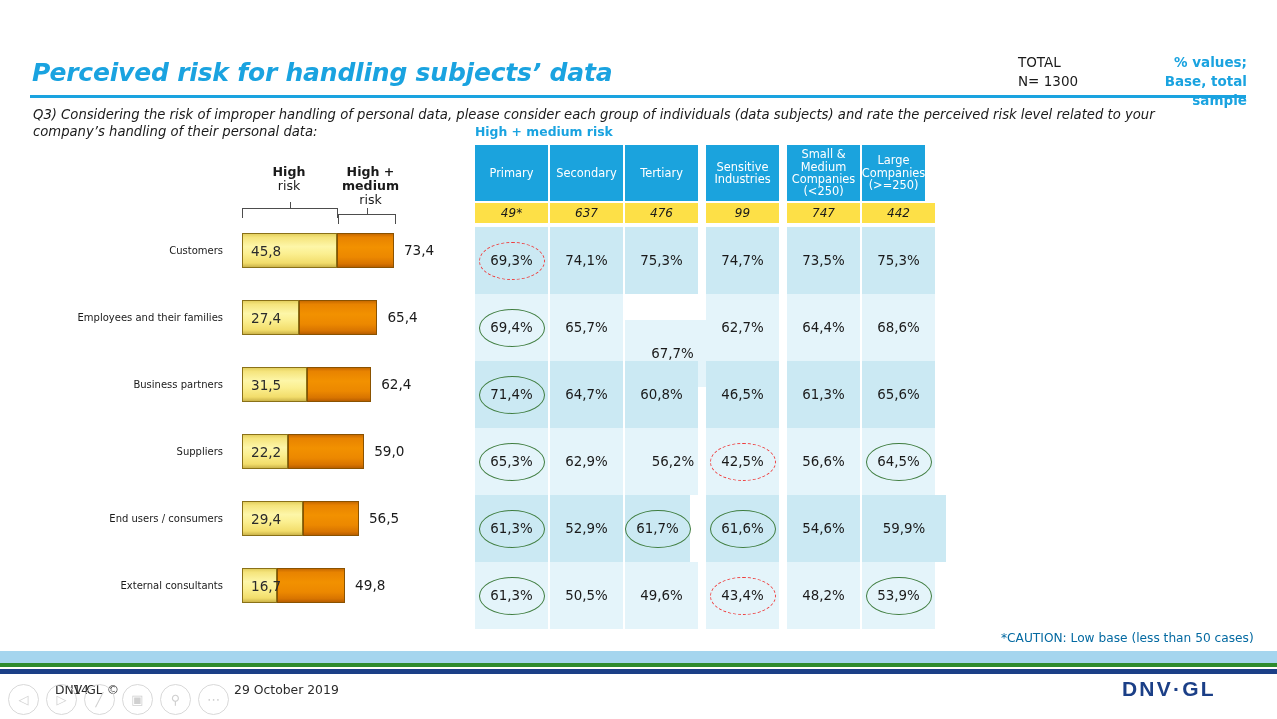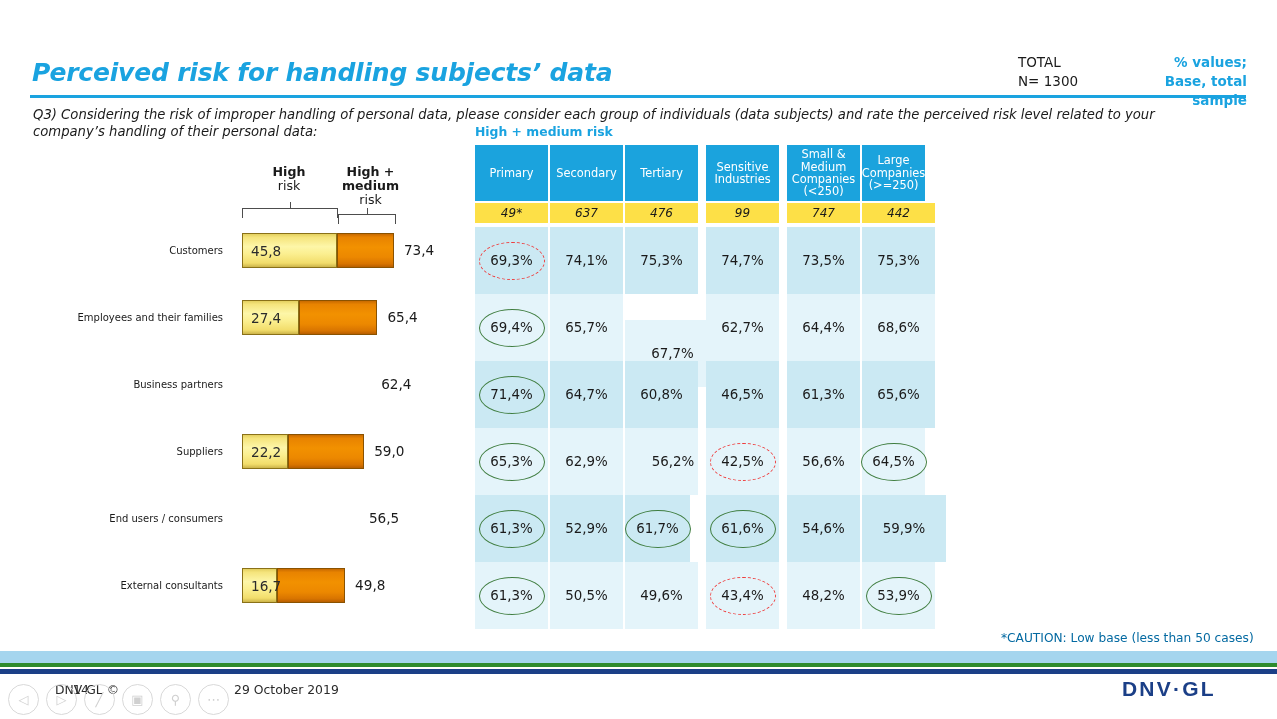--- a/index.html
+++ b/index.html
@@ -198,33 +198,43 @@
         <div class="bar-label">Employees and their families</div>
         <div class="bar-track" style="width: 135.378px;">
           <div class="seg seg-orange" style="left: 56.718px; width: 78.66px;"></div>
           <div class="seg seg-yellow" style="width: 56.718px;"></div>
           <div class="seg-val">27,4</div>
         </div>
         <div class="bar-total" style="left: 387.378px;">65,4</div>
       </div>
       <div class="bar-row" style="top: 362px; text-align: center;">
         <div class="bar-label">Business partners</div>
+        <div class="bar-track" style="width: 129.168px;">
+          <div class="seg seg-orange" style="left: 65.205px; width: 63.963px;"></div>
+          <div class="seg seg-yellow" style="width: 65.205px;"></div>
+          <div class="seg-val">31,5</div>
+        </div>
         <div class="bar-total" style="left: 381.168px;">62,4</div>
       </div>
       <div class="bar-row" style="top: 429px;">
         <div class="bar-label">Suppliers</div>
         <div class="bar-track" style="width: 122.13px;">
           <div class="seg seg-orange" style="left: 45.954px; width: 76.176px;"></div>
           <div class="seg seg-yellow" style="width: 45.954px;"></div>
           <div class="seg-val">22,2</div>
         </div>
         <div class="bar-total" style="left: 374.13px;">59,0</div>
       </div>
       <div class="bar-row" style="top: 496px;">
         <div class="bar-label">End users / consumers</div>
+        <div class="bar-track" style="width: 116.955px;">
+          <div class="seg seg-orange" style="left: 60.858px; width: 56.097px;"></div>
+          <div class="seg seg-yellow" style="width: 60.858px;"></div>
+          <div class="seg-val">29,4</div>
+        </div>
         <div class="bar-total" style="left: 368.955px;">56,5</div>
       </div>
       <div class="bar-row" style="top: 563px;">
         <div class="bar-label">External consultants</div>
         <div class="bar-track" style="width: 103.086px;">
           <div class="seg seg-orange" style="left: 34.569px; width: 68.517px;"></div>
           <div class="seg seg-yellow" style="width: 34.569px;"></div>
           <div class="seg-val">16,7</div>
         </div>
         <div class="bar-total" style="left: 355.086px;">49,8</div>
@@ -318,21 +328,21 @@
       <div class="cell shade-b" style="left: 150px; top: 283px; width: 73px; padding-left: 23px;">
         <span class="cell-val">56,2%</span>
       </div>
       <div class="cell shade-b" style="left: 231px; top: 283px; width: 73px;">
         <div class="ellipse red"></div>
         <span class="cell-val">42,5%</span>
       </div>
       <div class="cell shade-b" style="left: 312px; top: 283px; width: 73px;">
         <span class="cell-val">56,6%</span>
       </div>
-      <div class="cell shade-b" style="left: 387px; top: 283px; width: 63px;">
+      <div class="cell shade-b" style="left: 387px; top: 283px; width: 73px;">
         <div class="ellipse green"></div>
         <span class="cell-val">64,5%</span>
       </div>
       <div class="cell shade-a" style="left: 0px; top: 350px; width: 73px;">
         <div class="ellipse green"></div>
         <span class="cell-val">61,3%</span>
       </div>
       <div class="cell shade-a" style="left: 75px; top: 350px; width: 73px;">
         <span class="cell-val">52,9%</span>
       </div>

